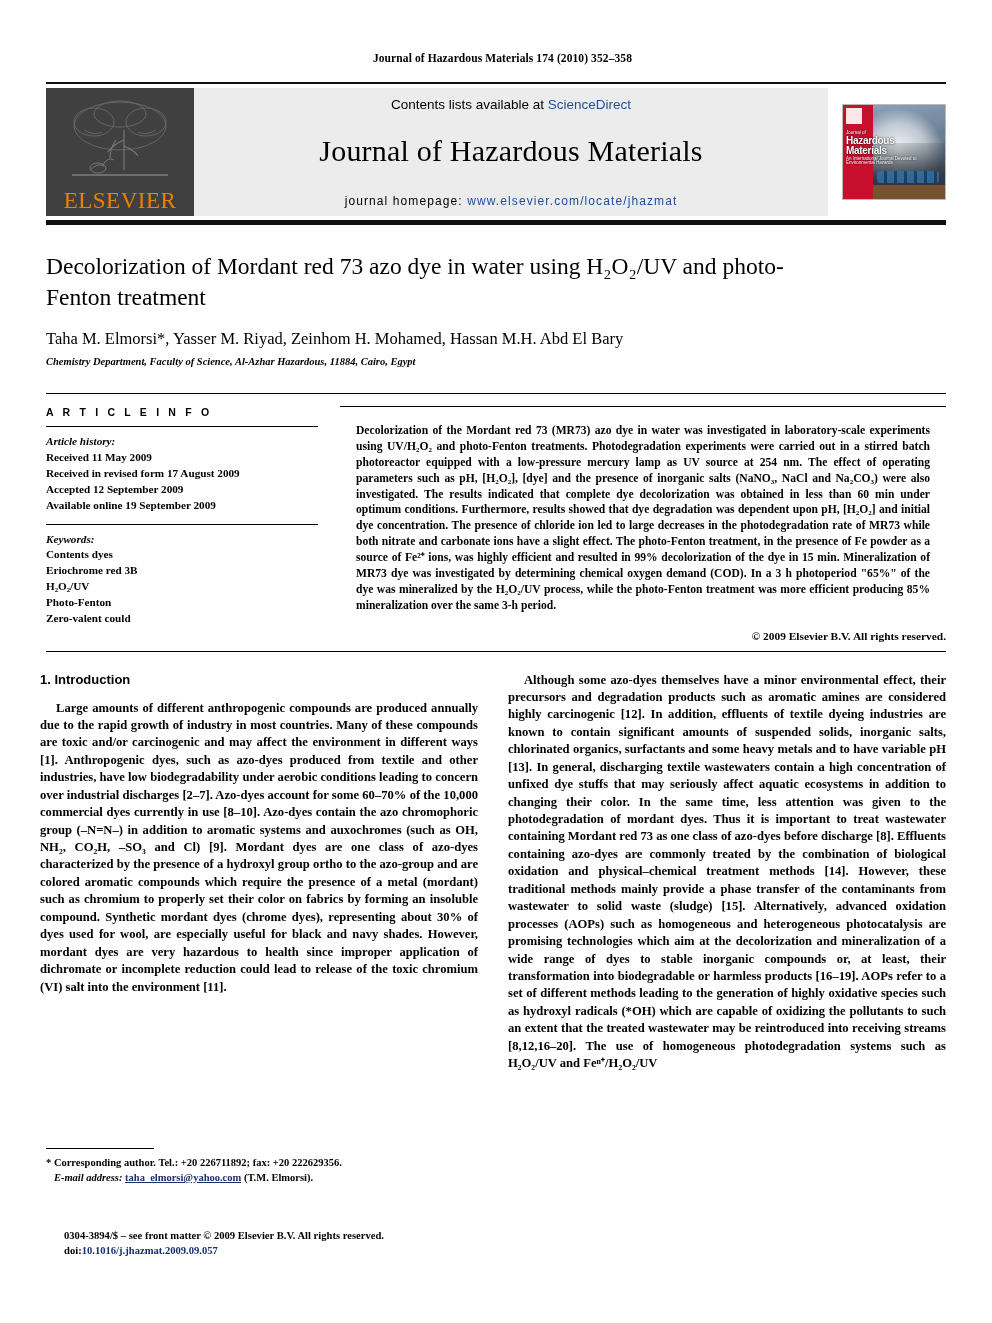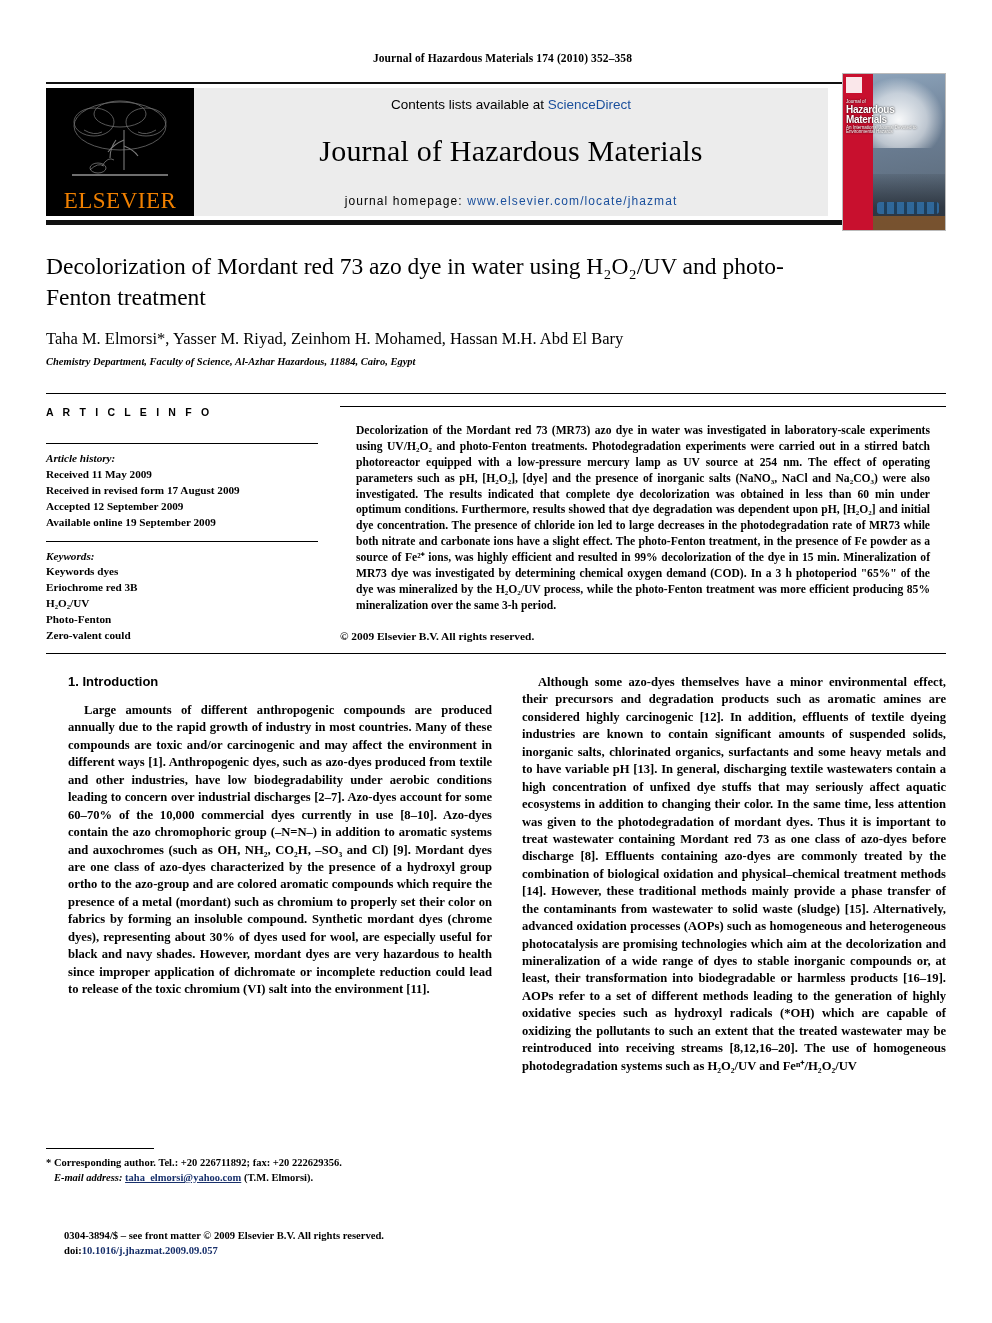--- a/index.html
+++ b/index.html
@@ -33,21 +33,21 @@
     padding-top: 4px;
   }
   .masthead {
     display: flex;
     align-items: stretch;
     height: 128px;
   }
   .elsevier-cell {
     width: 148px;
     flex: 0 0 148px;
-    background: #000000;
+    background: #404040;
     display: flex;
     flex-direction: column;
     align-items: center;
     justify-content: flex-end;
     padding-bottom: 4px;
   }
   .tree-svg { display:block; }
   .elsevier-word {
     font-family: "Liberation Serif", serif;
     color: #f08000;
@@ -83,21 +83,21 @@
     letter-spacing: 1.1px;
   }
   .homepage-url { color: #1a4f9c; }
   .cover-cell {
     flex: 0 0 118px;
     width: 118px;
     background: #ffffff;
     display:flex; align-items:center; justify-content:flex-end;
   }
   .cover-thumb {
-    width: 104px; height: 158px;
+    width: 104px; height: 96px;
     border: 1px solid #bbb;
     position: relative; overflow: hidden;
     background: linear-gradient(170deg,#8fa6bd 0%, #6c7f95 40%, #55626f 100%);
   }
   .cover-red-strip {
     position:absolute; left:0; top:0; width:30px; height:100%;
     background:#c8102e;
   }
   .cover-el-logo{position:absolute;left:3px;top:3px;width:16px;height:16px;background:#fff;opacity:.9;}
   .cover-jtext {
@@ -150,45 +150,45 @@
     display: flex;
     gap: 22px;
   }
   .col-info { flex: 0 0 272px; width:272px; }
   .col-abs  { flex: 1 1 auto; }
   .sec-head {
     font-family: "Liberation Sans", sans-serif;
     font-size: 10.5px;
     font-weight: bold;
     letter-spacing: 3.2px;
-    margin-bottom: 25px;
+    margin-bottom: 8px;
   }
   .rule-dark { border-bottom: 1.6px solid #000; margin-bottom: 7px; }
   .info-group { font-size: 11.2px; line-height: 1.42; font-weight: bold; }
   .info-group .lbl { font-style: italic; }
   .info-group.kw { margin-top: 4px; }
   .spacer-rule { border-bottom: 1.6px solid #000; margin: 10px 0 7px 0; }
   .abstract-text {
     font-size: 11.6px;
     line-height: 1.37;
     text-align: justify;
     font-weight: bold;
     margin: 16px;
   }
   .copyright-line {
     font-size: 11.4px;
     font-weight: bold;
-    text-align: left;
+    text-align: right;
     margin-top: 9px;
   }
   .abs-bottom-rule { border-bottom: 1px solid #000; margin-top: 9px; }
 
   
   .body-wrap {
-    margin: 20px 46px 0 68px;
+    margin: 20px 46px 0 40px;
     display: flex;
     gap: 30px;
   }
   .body-col { flex: 1 1 0; width: 0; }
   .h2 {
     font-family: "Liberation Sans", sans-serif;
     font-size: 13px;
     font-weight: bold;
     margin: 0 0 13px 0;
   }
@@ -306,21 +306,21 @@
       <div class="info-group">
         <div class="lbl">Article history:</div>
         <div>Received 11 May 2009</div>
         <div>Received in revised form 17 August 2009</div>
         <div>Accepted 12 September 2009</div>
         <div>Available online 19 September 2009</div>
       </div>
       <div class="spacer-rule"></div>
       <div class="info-group kw">
         <div class="lbl">Keywords:</div>
-        <div>Keywords dyes</div>
+        <div>Contents dyes</div>
         <div>Eriochrome red 3B</div>
         <div>H₂O₂/UV</div>
         <div>Photo-Fenton</div>
         <div>Zero-valent could</div>
       </div>
     </div>
 
     <div class="col-abs">
       <div class="rule-dark"></div>
       <p class="abstract-text">Decolorization of the Mordant red 73 (MR73) azo dye in water was investigated in laboratory-scale experiments using UV/H₂O₂ and photo-Fenton treatments. Photodegradation experiments were carried out in a stirred batch photoreactor equipped with a low-pressure mercury lamp as UV source at 254 nm. The effect of operating parameters such as pH, [H₂O₂], [dye] and the presence of inorganic salts (NaNO₃, NaCl and Na₂CO₃) were also investigated. The results indicated that complete dye decolorization was obtained in less than 60 min under optimum conditions. Furthermore, results showed that dye degradation was dependent upon pH, [H₂O₂] and initial dye concentration. The presence of chloride ion led to large decreases in the photodegradation rate of MR73 while both nitrate and carbonate ions have a slight effect. The photo-Fenton treatment, in the presence of Fe powder as a source of Fe²⁺ ions, was highly efficient and resulted in 99% decolorization of the dye in 15 min. Mineralization of MR73 dye was investigated by determining chemical oxygen demand (COD). In a 3 h photoperiod "65%" of the dye was mineralized by the H₂O₂/UV process, while the photo-Fenton treatment was more efficient producing 85% mineralization over the same 3-h period.</p>

